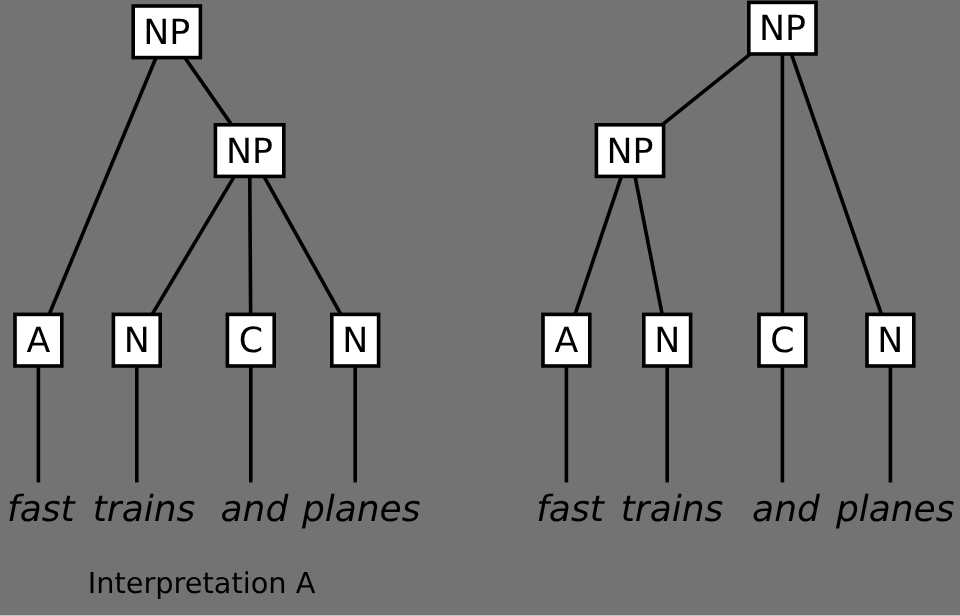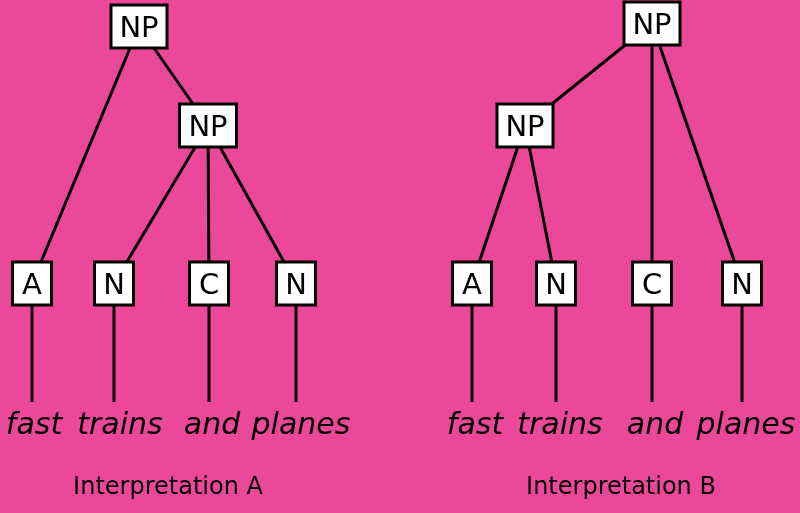--- a/index.html
+++ b/index.html
@@ -4,21 +4,21 @@
 <style>
   html, body {
     margin: 0;
     padding: 0;
     background: #ffffff;
   }
   .canvas {
     position: relative;
     width: 800px;
     height: 513px;
-    background: #ec4899;
+    background: #737373;
     overflow: hidden;
     font-family: "DejaVu Sans", sans-serif;
   }
   svg.diagram {
     position: absolute;
     left: 0;
     top: 0;
   }
   .edge, .stem {
     stroke: #000000;
@@ -109,14 +109,13 @@
         <text x="652" y="293.5" class="node-label">C</text>
         <rect x="722.5" y="262" width="39" height="43" class="node-box"></rect>
         <text x="742" y="293.5" class="node-label">N</text>
         <text x="475" y="434" class="word">fast</text>
         <text x="560" y="434" class="word">trains</text>
         <text x="655" y="434" class="word">and</text>
         <text x="746" y="434" class="word">planes</text>
       </g>
     </svg>
   <div class="caption caption-a">Interpretation A</div>
-  <div class="caption caption-b">Interpretation B</div>
 </div>
 
 </body></html>

